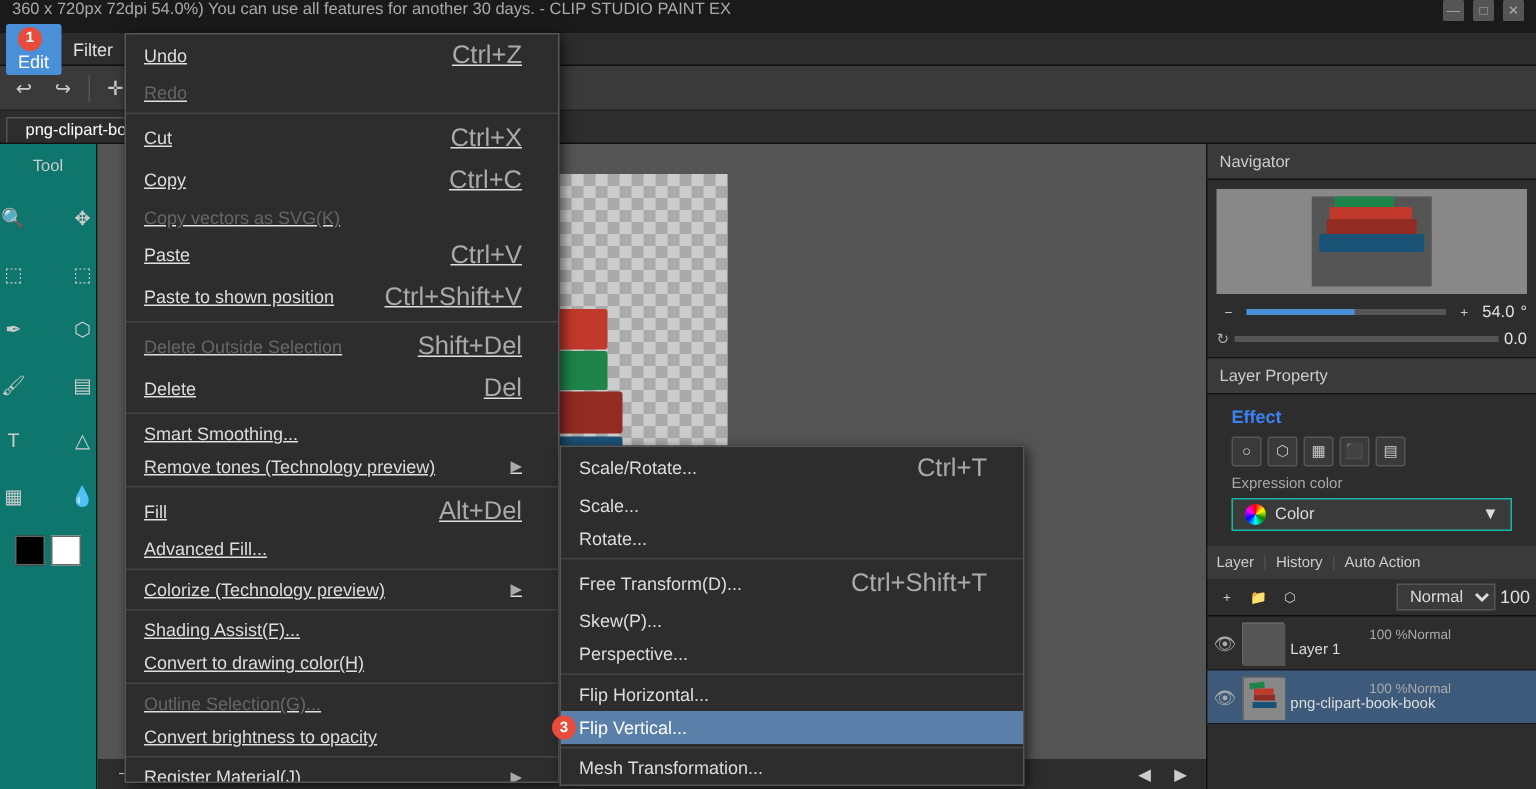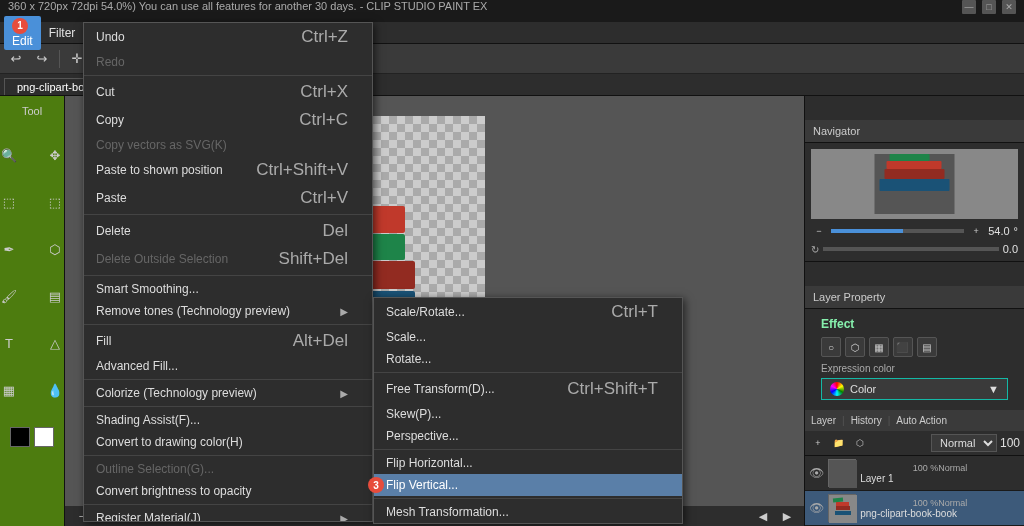--- a/index.html
+++ b/index.html
@@ -90,27 +90,27 @@
 
     
     .main-layout {
       display: flex;
       height: calc(526px - 22px - 22px - 30px - 22px);
     }
 
     
     .left-tools {
       width: 65px;
-      background: #4d7c0f;
+      background: #0f766e;
       border-right: 1px solid #111;
       display: flex;
       flex-direction: column;
       align-items: center;
       padding-top: 4px;
-      gap: 19px;
+      gap: 9px;
     }
     .tool-btn {
       width: 44px; height: 28px;
       background: transparent;
       border: none;
       color: #ccc;
       cursor: pointer;
       display: flex; align-items: center; justify-content: center;
       font-size: 13px;
       border-radius: 2px;
@@ -169,21 +169,20 @@
     .panel-header {
       height: 24px;
       background: #3a3a3a;
       display: flex;
       align-items: center;
       padding: 0 8px;
       font-size: 11px;
       color: #ccc;
       border-bottom: 1px solid #111;
       gap: 6px;
-      margin-top: 24px;
     }
 
     
     .navigator-area {
       padding: 6px;
       border-bottom: 1px solid #111;
     }
     .navigator-thumb {
       width: 100%; height: 70px;
       background: #888;
@@ -250,21 +249,21 @@
     .mode-select {
       background: #3a3a3a; border: 1px solid #555; color: #ddd;
       font-size: 11px; padding: 1px 4px; cursor: pointer;
     }
 
     
     .effect-label {
       padding: 4px 8px;
       font-size: 12px;
       font-weight: bold;
-      color: #86efac;
+      color: #3b82f6;
     }
     .expression-color {
       padding: 4px 8px;
       font-size: 10px;
       color: #aaa;
     }
     .color-selector {
       margin: 0 8px 6px;
       background: #3a3a3a;
       border: 1px solid #14b8a6;
@@ -558,21 +557,21 @@
       </div>
       <div class="layer-info">
         <div class="layer-mode">100 %Normal</div>
         <div class="layer-name">png-clipart-book-book</div>
       </div>
     </div>
   </div>
 
 </div>
 
-<div class="context-menu" style="left: 83px; top: 22px; width: 290px; max-height: 500px; overflow:hidden;">
+<div class="context-menu" style="left: 83px; top: 22px; width: 290px; max-height: 500px; overflow:hidden;text-decoration:underline;">
 
   <div class="cm-item">
     <span>Undo</span>
     <span class="cm-shortcut">Ctrl+Z</span>
   </div>
   <div class="cm-item disabled">
     <span>Redo</span>
   </div>
   <div class="cm-sep"></div>
   <div class="cm-item">
@@ -580,35 +579,35 @@
     <span class="cm-shortcut">Ctrl+X</span>
   </div>
   <div class="cm-item">
     <span>Copy</span>
     <span class="cm-shortcut">Ctrl+C</span>
   </div>
   <div class="cm-item disabled">
     <span>Copy vectors as SVG(K)</span>
   </div>
   <div class="cm-item">
+    <span>Paste</span>
+    <span class="cm-shortcut">Ctrl+V</span>
+  </div>
+  <div class="cm-item">
     <span>Paste to shown position</span>
     <span class="cm-shortcut">Ctrl+Shift+V</span>
   </div>
-  <div class="cm-item">
-    <span>Paste</span>
-    <span class="cm-shortcut">Ctrl+V</span>
-  </div>
-  <div class="cm-sep"></div>
-  <div class="cm-item">
-    <span>Delete</span>
-    <span class="cm-shortcut">Del</span>
-  </div>
+  <div class="cm-sep"></div>
   <div class="cm-item disabled">
     <span>Delete Outside Selection</span>
     <span class="cm-shortcut">Shift+Del</span>
+  </div>
+  <div class="cm-item">
+    <span>Delete</span>
+    <span class="cm-shortcut">Del</span>
   </div>
   <div class="cm-sep"></div>
   <div class="cm-item">
     <span>Smart Smoothing...</span>
   </div>
   <div class="cm-item">
     <span>Remove tones (Technology  preview)</span>
     <span class="cm-arrow">▶</span>
   </div>
   <div class="cm-sep"></div>

